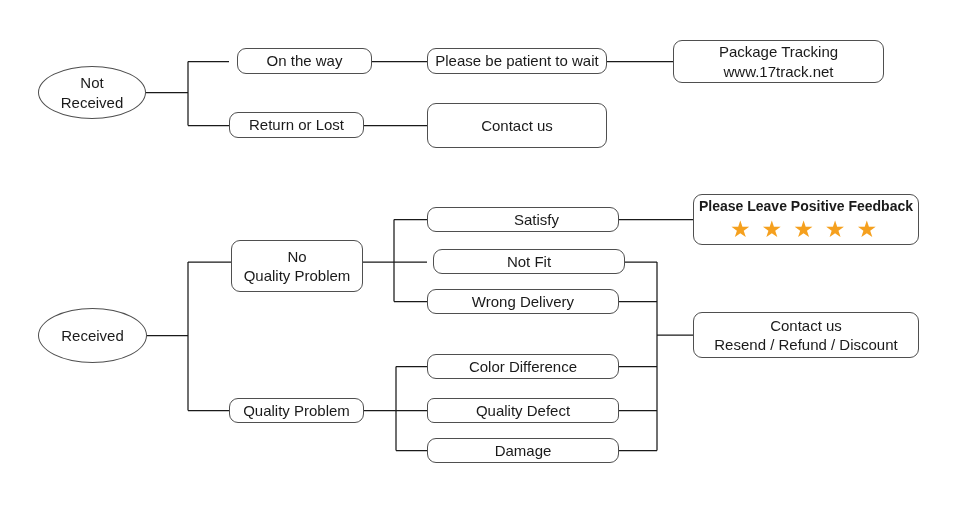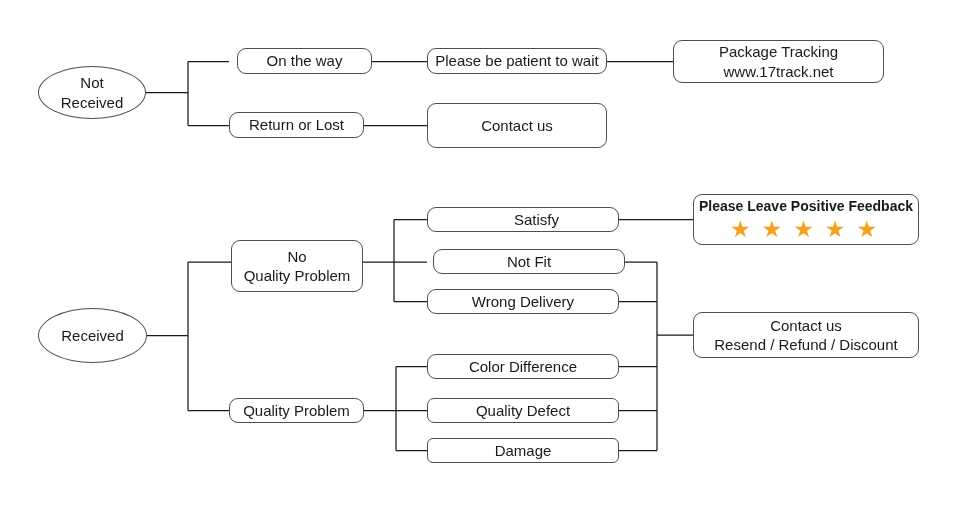--- a/index.html
+++ b/index.html
@@ -124,21 +124,21 @@
   </div>
 
   <div class="node" style="left:427px; top:354px; width:192px; height:25px;">
     <div>Color Difference</div>
   </div>
 
   <div class="node" style="left:427px; top:398px; width:192px; height:25px;border-radius:7px;">
     <div>Quality Defect</div>
   </div>
 
-  <div class="node" style="left:427px; top:438px; width:192px; height:25px;border-radius:6px;">
+  <div class="node" style="left:427px; top:438px; width:192px; height:25px;">
     <div>Damage</div>
   </div>
 
   <div class="node" style="left:693px; top:194px; width:226px; height:51px;">
     <div class="feedback-title">Please Leave Positive Feedback</div>
     <div class="stars" style="color: rgb(245, 160, 30);">★★★★★</div>
   </div>
 
   <div class="node" style="left:693px; top:312px; width:226px; height:46px;">
     <div>Contact us</div>

